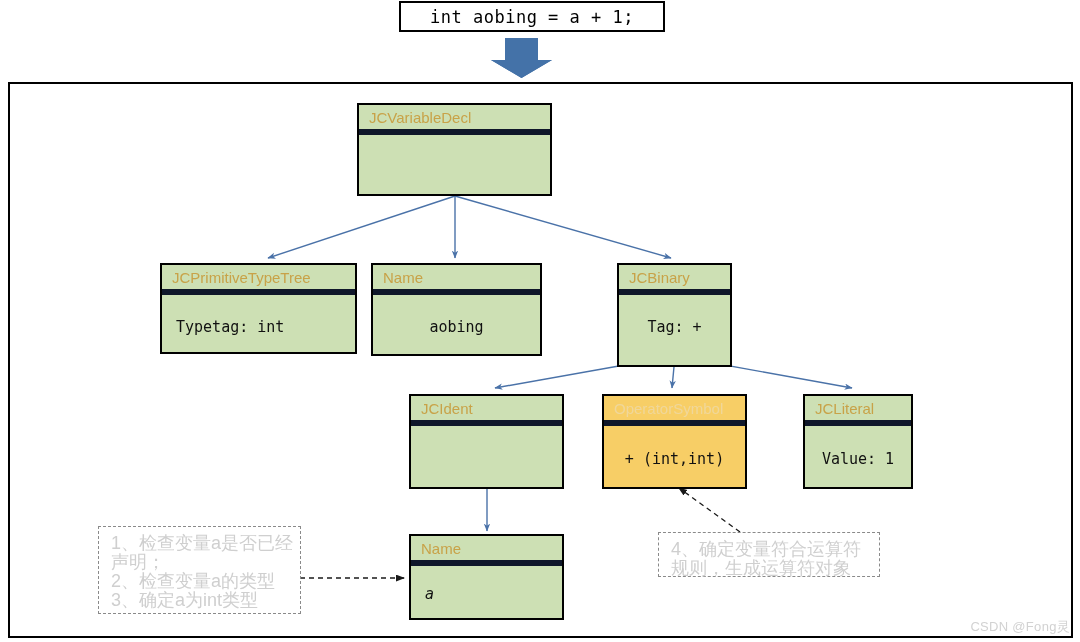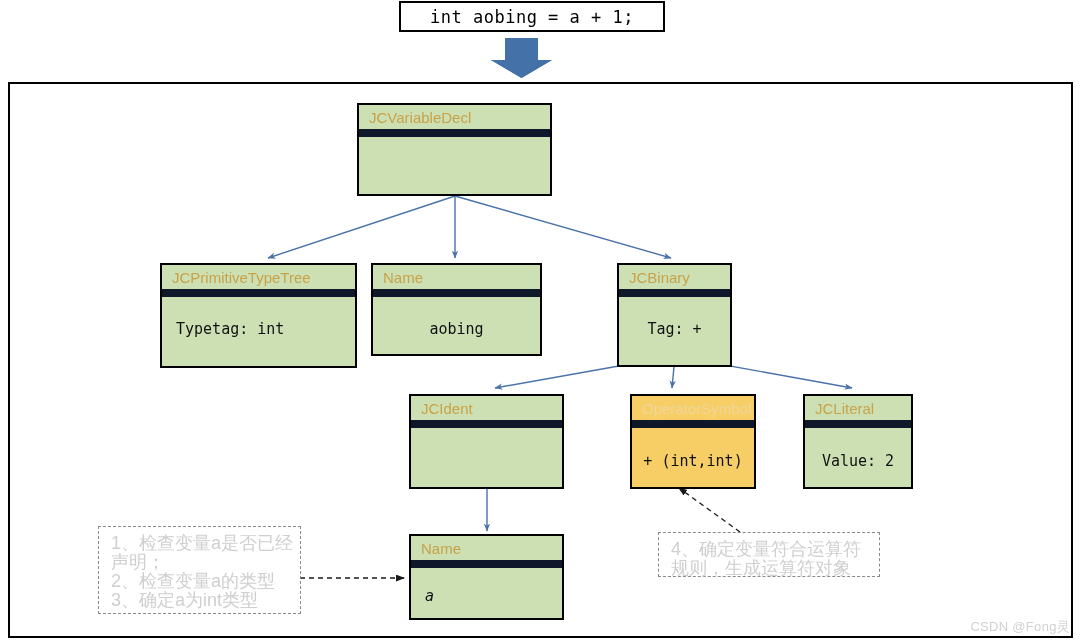--- a/index.html
+++ b/index.html
@@ -22,21 +22,21 @@
   
   .frame{
     position:absolute;left:8px;top:82px;width:1065px;height:556px;
     border:2px solid #000000;background:#ffffff;box-sizing:border-box;
   }
 
   
   .node{position:absolute;box-sizing:border-box;border:2px solid #000000;
         background:#cde0b4;}
   .node .hd{
-    box-sizing:border-box;border-bottom:8px solid #0f172a;
+    box-sizing:border-box;border-bottom:6px solid #0f172a;
     color:#c8a248;font-size:15px;padding:4px 10px 3px 10px;
     white-space:nowrap;overflow:hidden;
   }
   .node .bd{
     box-sizing:border-box;display:flex;align-items:center;
     font-family:"DejaVu Sans Mono","Liberation Mono",monospace;
     font-size:15px;color:#111111;
   }
   .bd.center{justify-content:center;border-radius:13px;}
   .bd.left{justify-content:flex-start;padding-left:14px;}
@@ -105,48 +105,48 @@
     <g>
       <line x1="740" y1="532" x2="679" y2="488" stroke="#1a1a1a" stroke-width="1.3" stroke-dasharray="5,4" marker-end="url(#ahk)"></line>
     </g>
   </svg>
 
   <div class="node" style="left:357px;top:103px;width:195px;height:93px;">
     <div class="hd">JCVariableDecl</div>
     <div class="bd center" style="height:63px;"></div>
   </div>
 
-  <div class="node" style="left:160px;top:263px;width:197px;height:105px;">
+  <div class="node" style="left:160px;top:263px;width:197px;height:91px;">
     <div class="hd">JCPrimitiveTypeTree</div>
     <div class="bd left" style="height:63px;">Typetag: int</div>
   </div>
 
   <div class="node" style="left:371px;top:263px;width:171px;height:93px;">
     <div class="hd">Name</div>
     <div class="bd center" style="height:63px;">aobing</div>
   </div>
 
   <div class="node" style="left:617px;top:263px;width:115px;height:104px;">
     <div class="hd">JCBinary</div>
     <div class="bd center" style="height:63px;">Tag: +</div>
   </div>
 
   <div class="node" style="left:409px;top:394px;width:155px;height:95px;">
     <div class="hd">JCIdent</div>
     <div class="bd center" style="height:65px;"></div>
   </div>
 
-  <div class="node orange" style="left:630px;top:394px;width:126px;height:95px;">
+  <div class="node orange" style="left:602px;top:394px;width:145px;height:95px;">
     <div class="hd">OperatorSymbol</div>
     <div class="bd center" style="height:65px;">+ (int,int)</div>
   </div>
 
   <div class="node" style="left:803px;top:394px;width:110px;height:95px;">
     <div class="hd">JCLiteral</div>
-    <div class="bd center" style="height:65px;">Value: 2</div>
+    <div class="bd center" style="height:65px;">Value: 1</div>
   </div>
 
   <div class="node" style="left:409px;top:534px;width:155px;height:86px;">
     <div class="hd">Name</div>
     <div class="bd left" style="height:56px;font-style:italic;">a</div>
   </div>
 
   <div class="note" style="left:98px;top:526px;width:203px;height:88px;">
     <div>1、检查变量a是否已经</div>
     <div>声明；</div>

